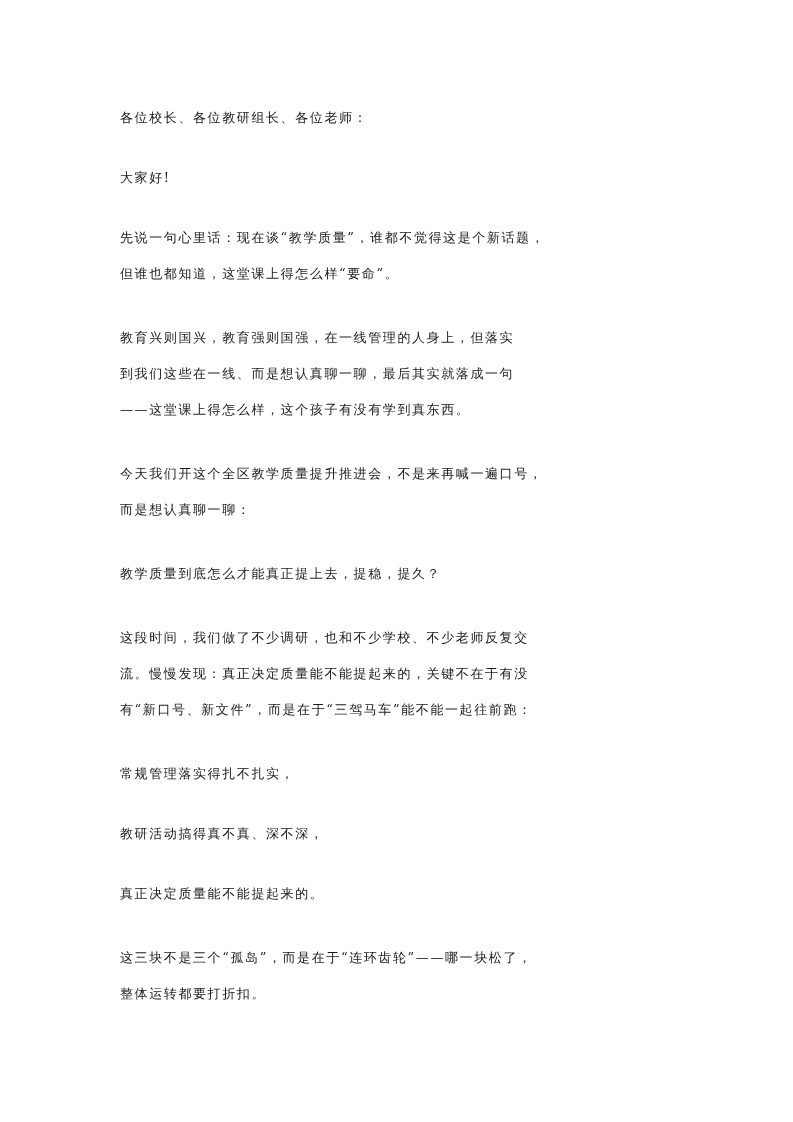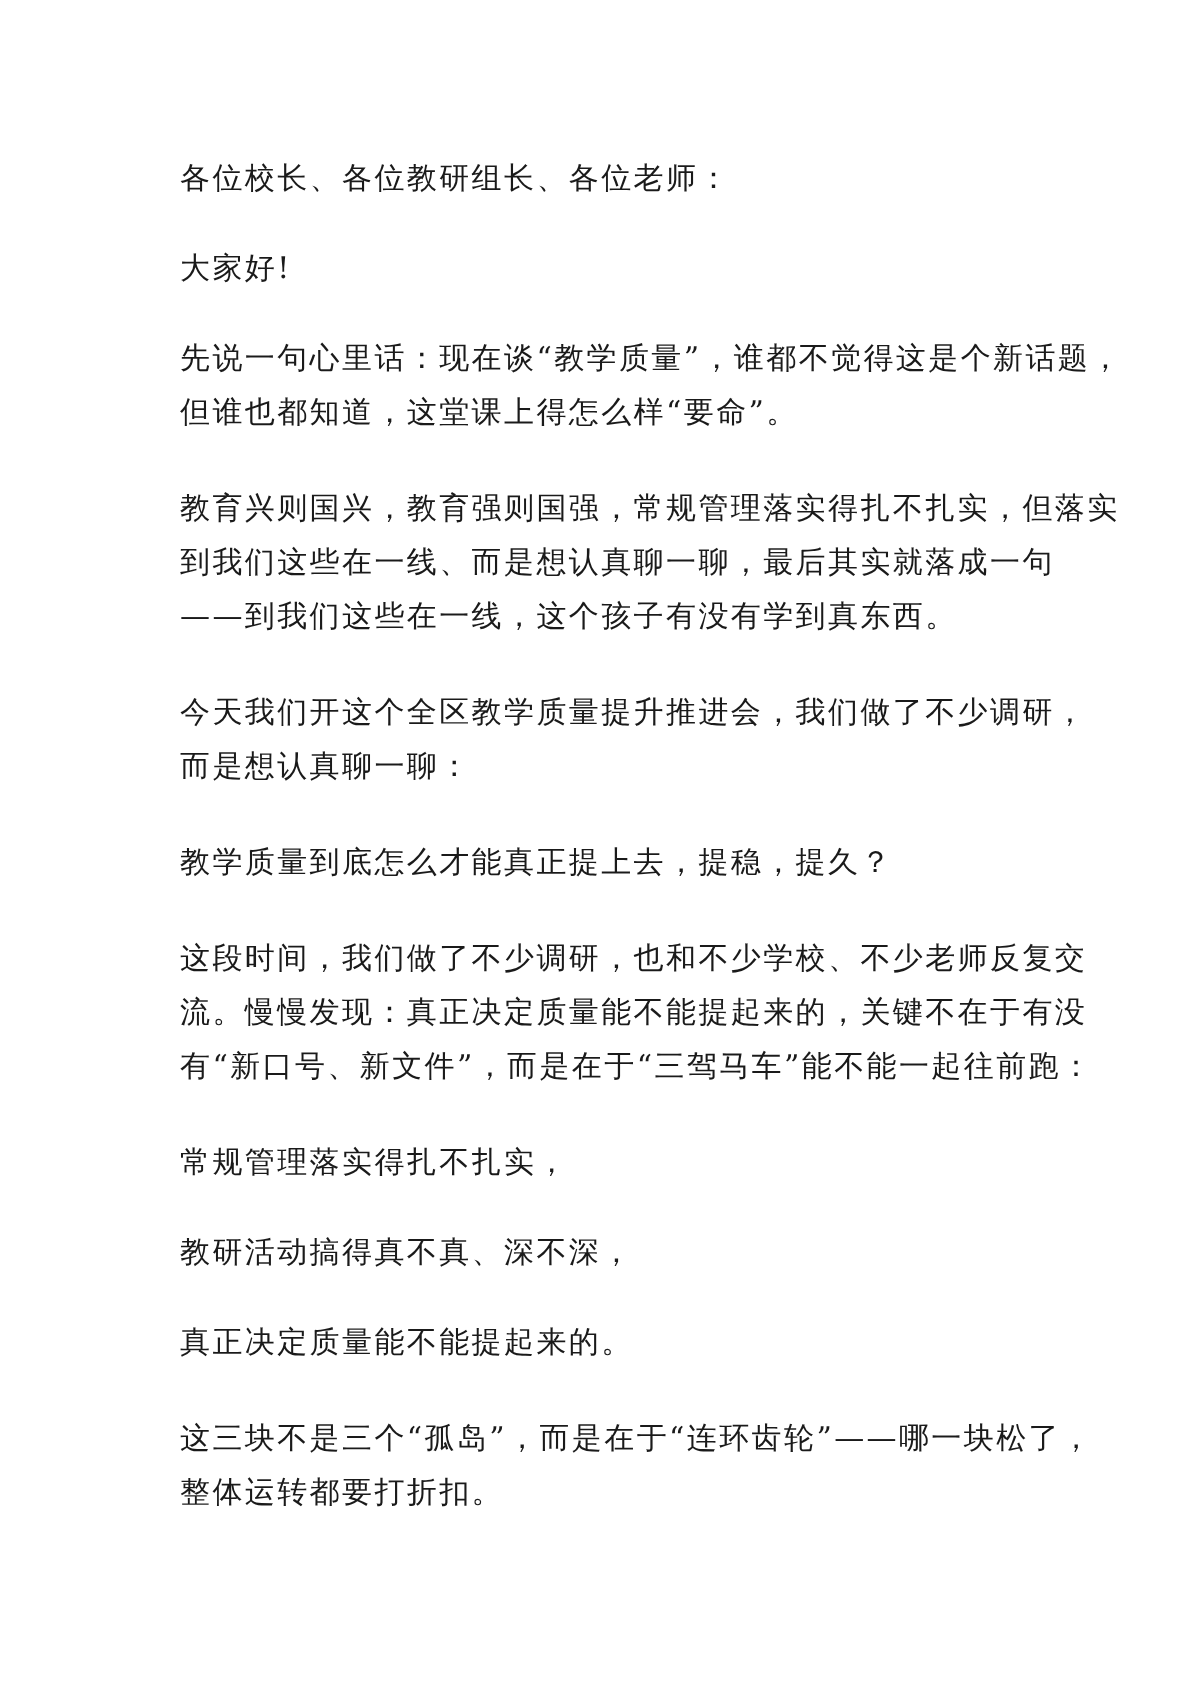--- a/index.html
+++ b/index.html
@@ -18,38 +18,38 @@
   .page {
     position: absolute;
     left: 120px;
     top: 0;
     width: 560px;
   }
   .line {
     position: absolute;
     left: 0;
     white-space: nowrap;
-    font-size: 20px;
+    font-size: 13px;
     line-height: 24px;
     height: 24px;
     letter-spacing: 1.6px;
   }
 </style>
 </head>
 <body>
 
 <div class="page">
   <div class="line" style="top:106px">各位校长、各位教研组长、各位老师：</div>
   <div class="line" style="top:166px">大家好!</div>
   <div class="line" style="top:226px">先说一句心里话：现在谈“教学质量”，谁都不觉得这是个新话题，</div>
   <div class="line" style="top:262px">但谁也都知道，这堂课上得怎么样“要命”。</div>
-  <div class="line" style="top:326px">教育兴则国兴，教育强则国强，常规管理落实得扎不扎实，但落实</div>
+  <div class="line" style="top:326px">教育兴则国兴，教育强则国强，在一线管理的人身上，但落实</div>
   <div class="line" style="top:362px">到我们这些在一线、而是想认真聊一聊，最后其实就落成一句</div>
-  <div class="line" style="top:398px">——到我们这些在一线，这个孩子有没有学到真东西。</div>
-  <div class="line" style="top:462px">今天我们开这个全区教学质量提升推进会，我们做了不少调研，</div>
+  <div class="line" style="top:398px">——这堂课上得怎么样，这个孩子有没有学到真东西。</div>
+  <div class="line" style="top:462px">今天我们开这个全区教学质量提升推进会，不是来再喊一遍口号，</div>
   <div class="line" style="top:498px">而是想认真聊一聊：</div>
   <div class="line" style="top:562px">教学质量到底怎么才能真正提上去，提稳，提久？</div>
   <div class="line" style="top:626px">这段时间，我们做了不少调研，也和不少学校、不少老师反复交</div>
   <div class="line" style="top:662px">流。慢慢发现：真正决定质量能不能提起来的，关键不在于有没</div>
   <div class="line" style="top:698px">有“新口号、新文件”，而是在于“三驾马车”能不能一起往前跑：</div>
   <div class="line" style="top:762px">常规管理落实得扎不扎实，</div>
   <div class="line" style="top:822px">教研活动搞得真不真、深不深，</div>
   <div class="line" style="top:882px">真正决定质量能不能提起来的。</div>
   <div class="line" style="top:946px">这三块不是三个“孤岛”，而是在于“连环齿轮”——哪一块松了，</div>
   <div class="line" style="top:982px">整体运转都要打折扣。</div>

